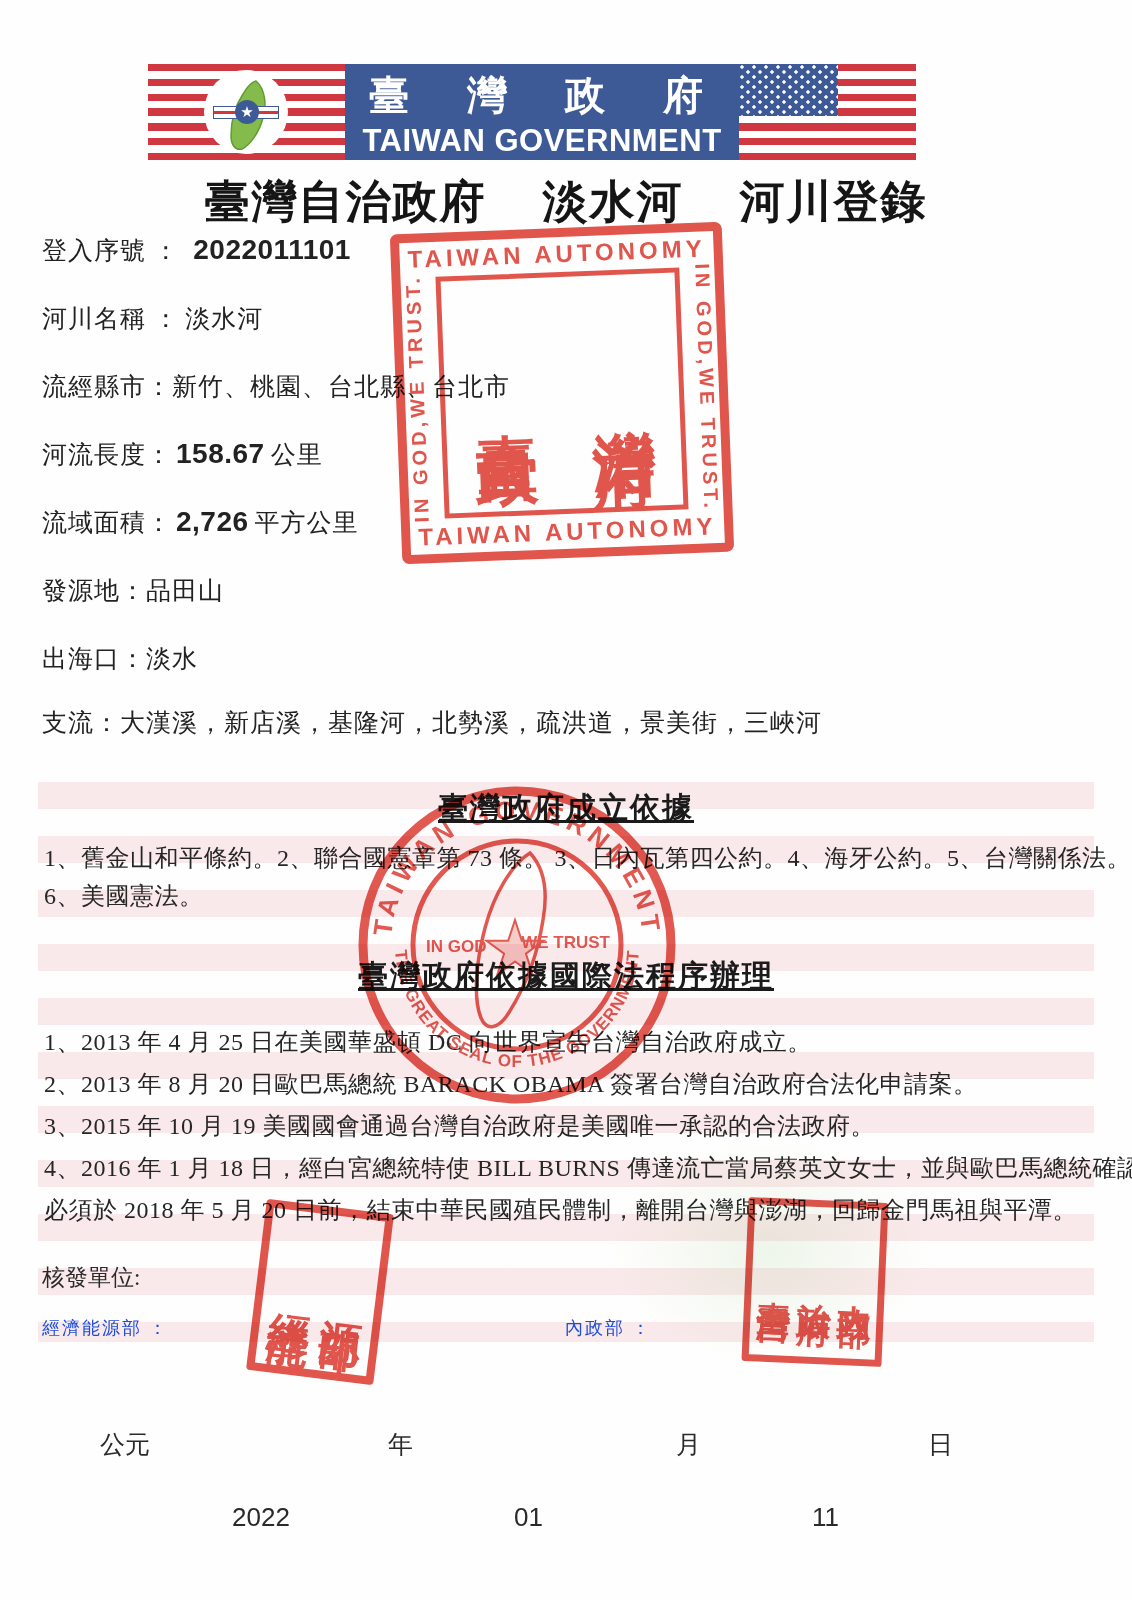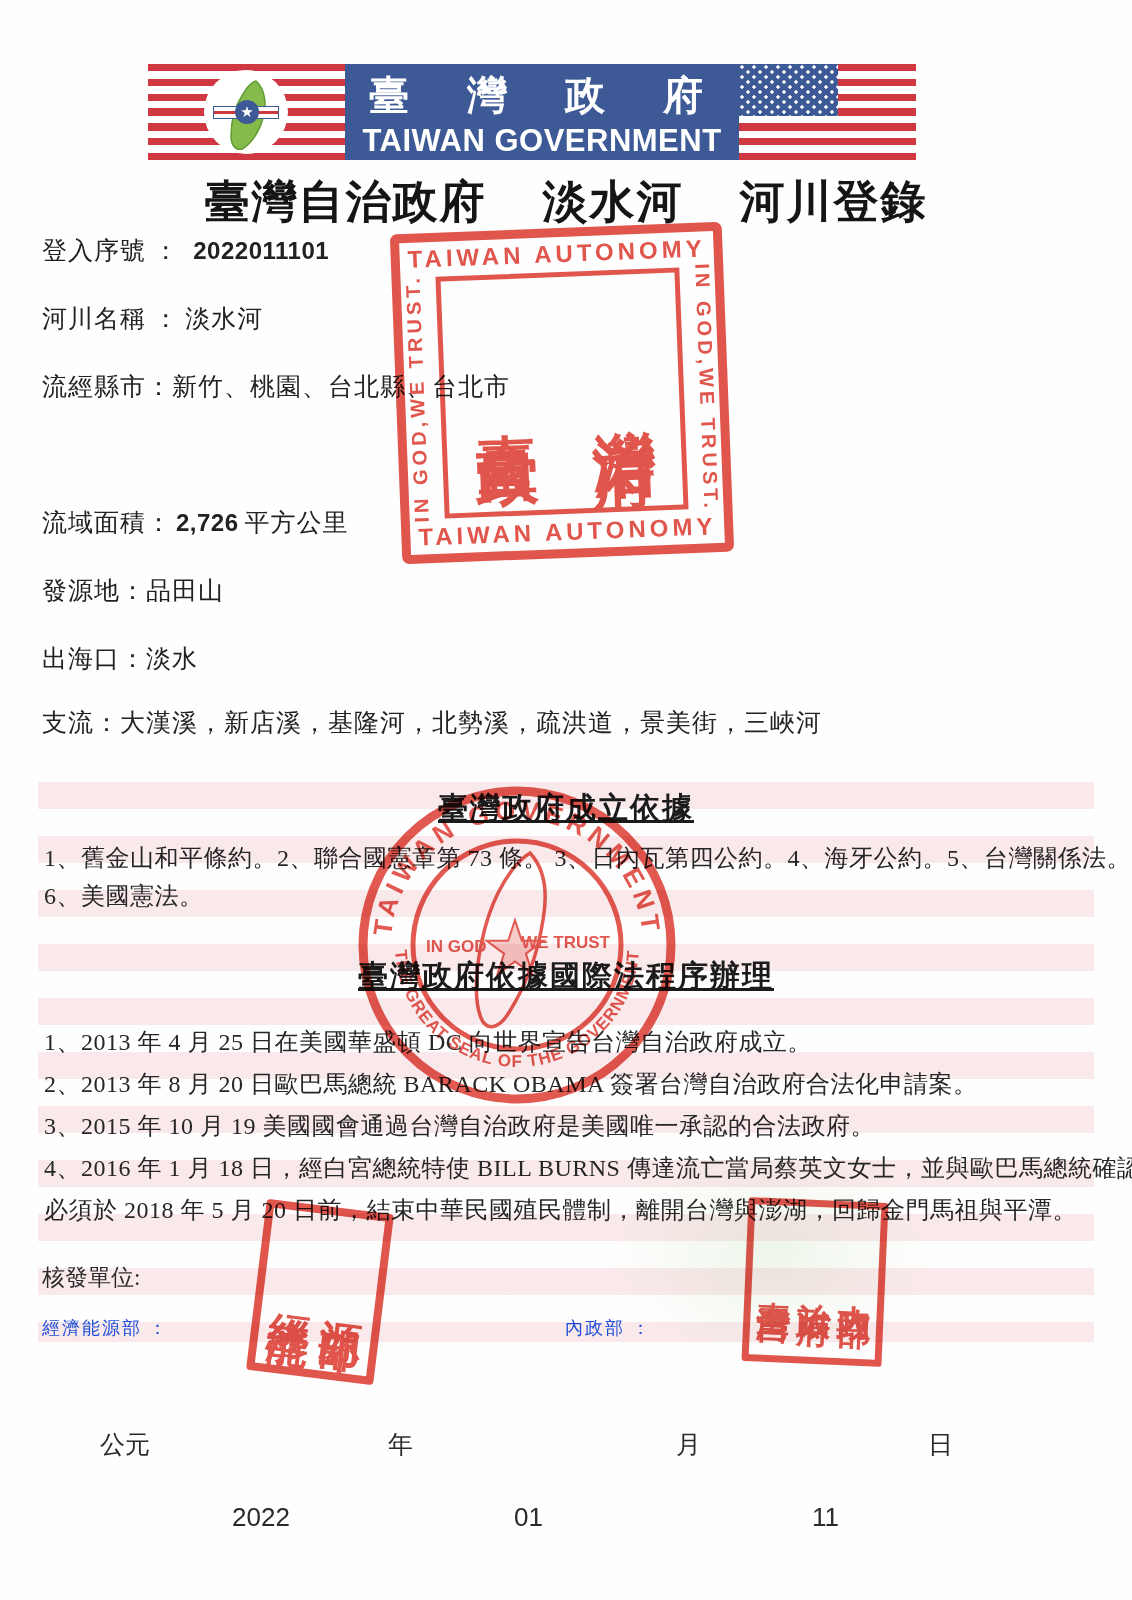--- a/index.html
+++ b/index.html
@@ -23,21 +23,21 @@
   .flag-right{position:relative;width:177px;height:96px;}
   .canton{position:absolute;left:0;top:0;width:99px;height:52px;background-color:#3d5a97;
     background-image:radial-gradient(circle at 3px 3px,#fff 1.4px,rgba(255,255,255,0) 2px),
                      radial-gradient(circle at 9px 8px,#fff 1.4px,rgba(255,255,255,0) 2px);
     background-size:12px 10px;}
   
   .doc-title{position:absolute;left:0;top:172px;width:100%;text-align:center;font-size:45px;font-weight:600;color:#151515;letter-spacing:2px;}
   .doc-title .gap{display:inline-block;width:56px;}
   
   .field-row{position:absolute;left:42px;font-size:25px;letter-spacing:1px;color:#222;white-space:nowrap;z-index:2;}
-  .f-num{font-family:"Liberation Sans",sans-serif;font-weight:bold;font-size:24px;letter-spacing:0.5px;margin-left:14px;}
+  .f-num{font-family:"Liberation Sans",sans-serif;font-weight:bold;font-size:28px;letter-spacing:0.5px;margin-left:14px;}
   .f-cjk{margin-left:6px;}
   .f-suffix{margin-left:6px;}
   
   .sq-stamp{position:absolute;left:396px;top:228px;width:332px;height:330px;transform:rotate(-2.2deg);
     color:#dd4238;opacity:0.9;mix-blend-mode:multiply;z-index:3;}
   .sq-outer{position:absolute;inset:0;border:9px solid currentColor;border-radius:7px;}
   .sq-word-top{position:absolute;top:12px;left:0;right:0;text-align:center;font-family:"Liberation Sans",sans-serif;
     font-weight:bold;font-size:24px;letter-spacing:4px;}
   .sq-word-bottom{position:absolute;bottom:12px;left:0;right:0;text-align:center;font-family:"Liberation Sans",sans-serif;
     font-weight:bold;font-size:24px;letter-spacing:4px;}
@@ -105,20 +105,23 @@
 
   <div class="field-row" style="top:234px">
     <span>登入序號 ：</span><span class="f-num">2022011101</span>
   </div>
   <div class="field-row" style="top:370px">
     <span>流經縣市：</span><span>新竹、桃園、台北縣、台北市</span>
   </div>
   <div class="field-row" style="top:302px">
     <span>河川名稱 ：</span><span class="f-cjk">淡水河</span>
   </div>
+  <div class="field-row" style="top:438px">
+    <span>河流長度：</span><span class="f-num" style="margin-left:4px">158.67</span><span class="f-suffix">公里</span>
+  </div>
   <div class="field-row" style="top:506px">
     <span>流域面積：</span><span class="f-num" style="margin-left:4px">2,726</span><span class="f-suffix">平方公里</span>
   </div>
   <div class="field-row" style="top:574px">
     <span>發源地：</span><span>品田山</span>
   </div>
   <div class="field-row" style="top:642px">
     <span>出海口：</span><span>淡水</span>
   </div>
   <div class="field-row" style="top:706px">

